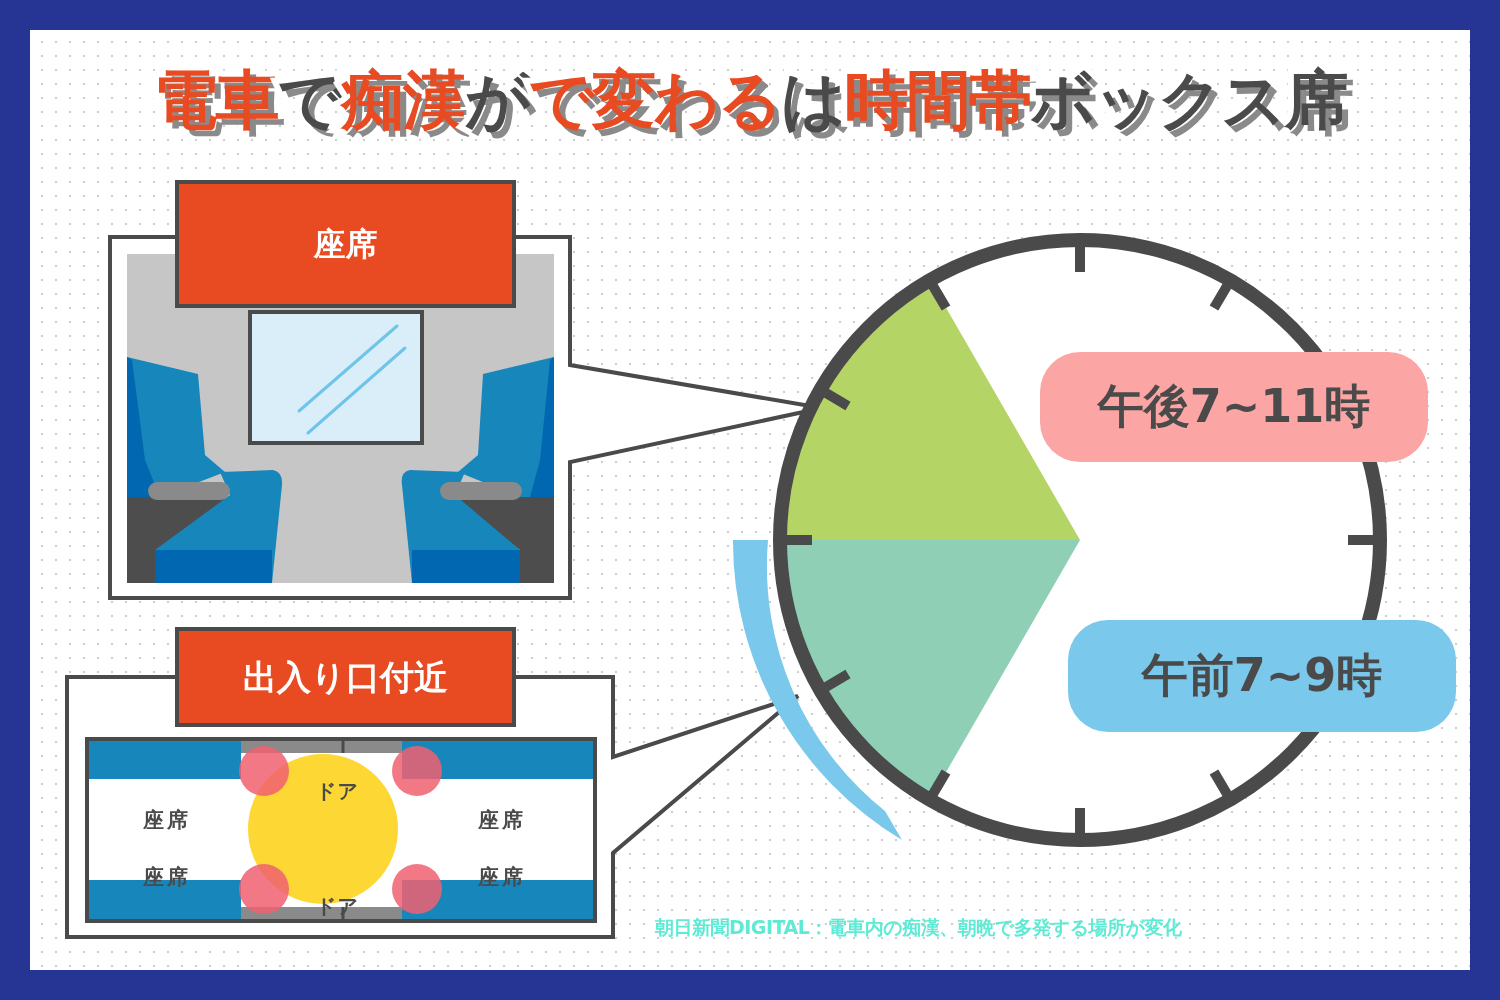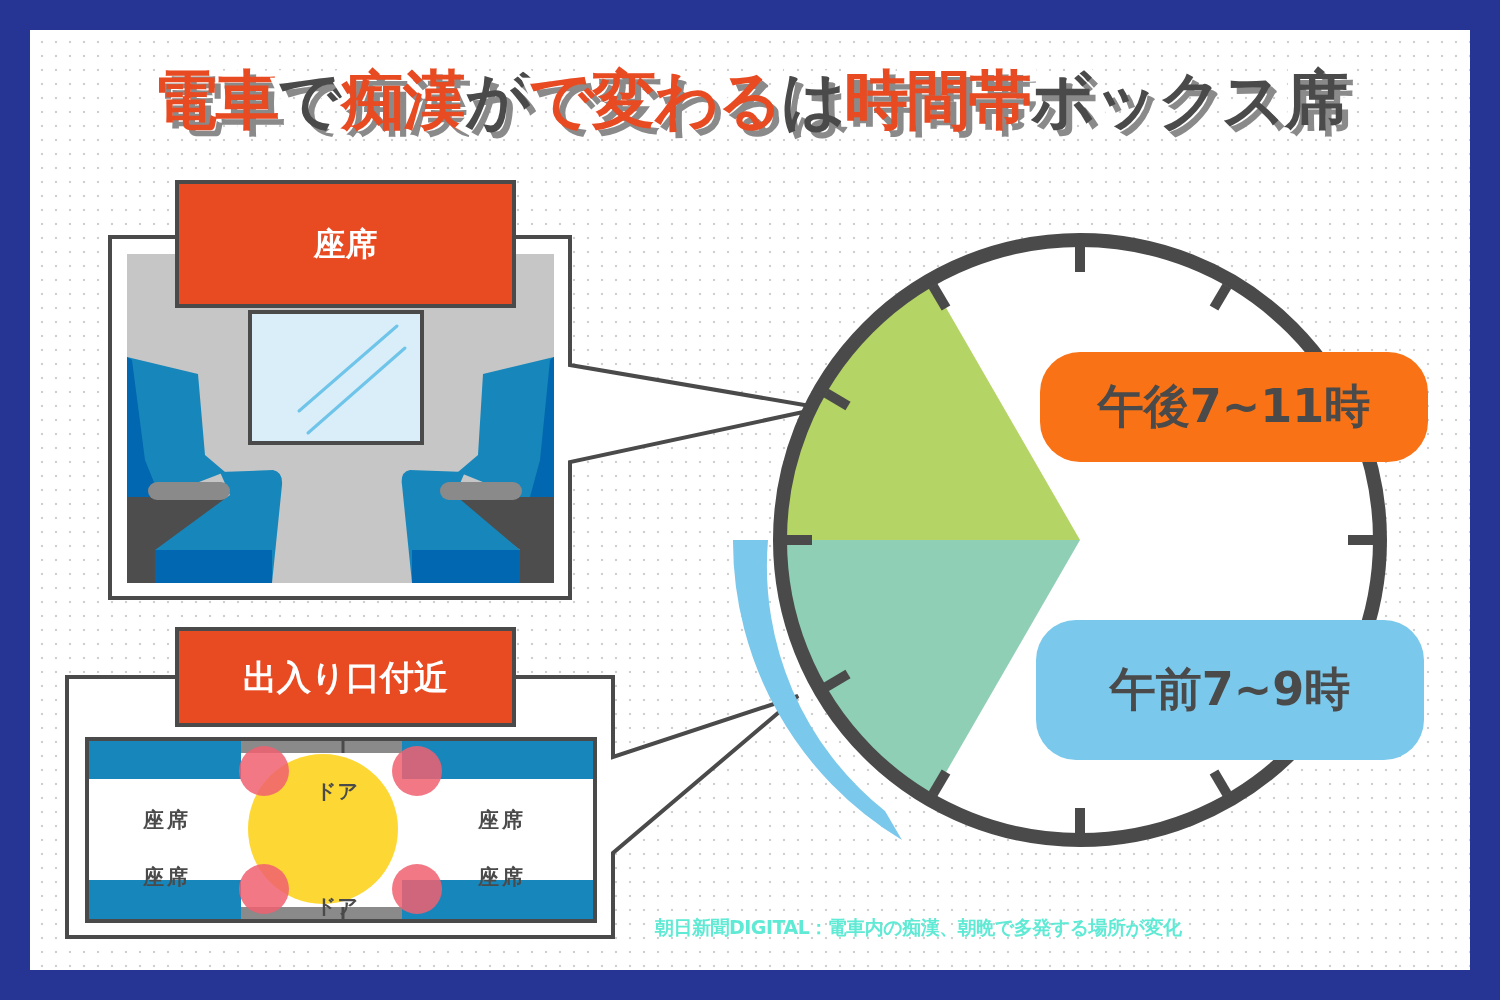--- a/index.html
+++ b/index.html
@@ -114,20 +114,20 @@
   <span>出入り口付近</span>
 </div>
 
 <div class="map-text" style="left:143px; top:790px;">座席</div>
 <div class="map-text" style="left:143px; top:847px;">座席</div>
 <div class="map-text" style="left:478px; top:790px;">座席</div>
 <div class="map-text" style="left:478px; top:847px;">座席</div>
 <div class="map-text" style="left:316px; top:762px; font-size:20px; letter-spacing:1px;">ドア</div>
 <div class="map-text" style="left:316px; top:877px; font-size:20px; letter-spacing:1px;">ドア</div>
 
-<div class="pill" style="left:1040px; top:352px; width:388px; height:110px; background:#f97316;">
+<div class="pill" style="left:1040px; top:352px; width:388px; height:110px; background:#fca5a5;">
   <span>午後7~11時</span>
 </div>
-<div class="pill" style="left:1036px; top:620px; width:388px; height:140px; background:#7ac8ec;">
+<div class="pill" style="left:1068px; top:620px; width:388px; height:112px; background:#7ac8ec;">
   <span>午前7~9時</span>
 </div>
 
 <div class="source">朝日新聞DIGITAL：電車内の痴漢、朝晩で多発する場所が変化</div>
 
 </body></html>

